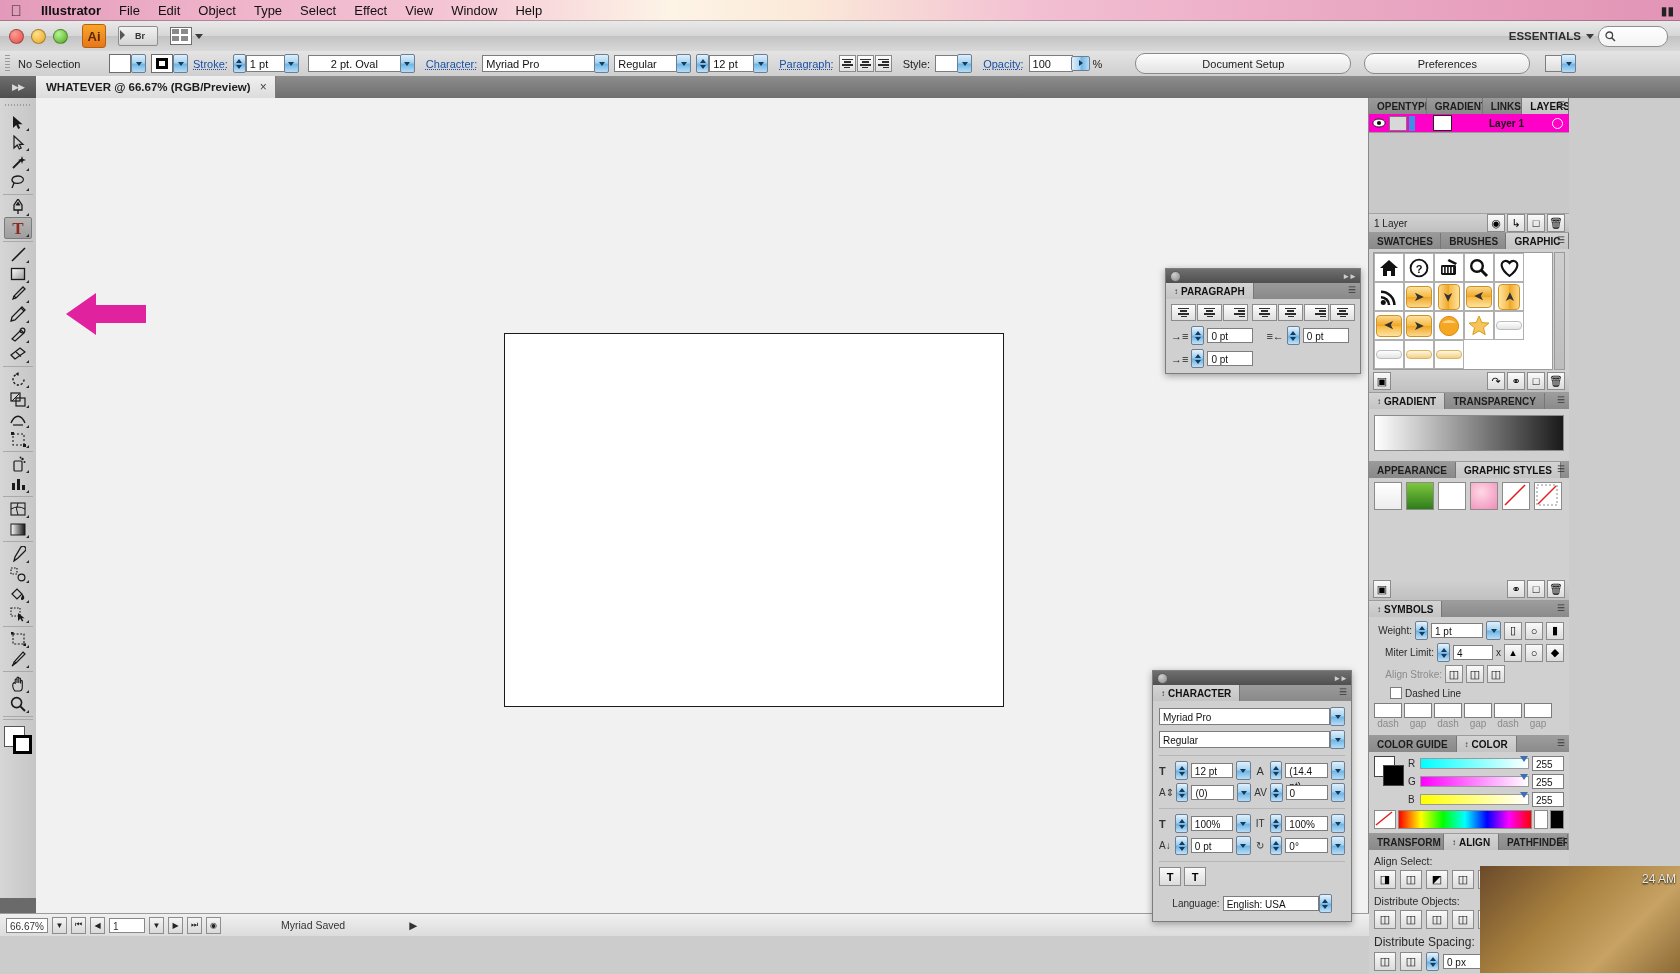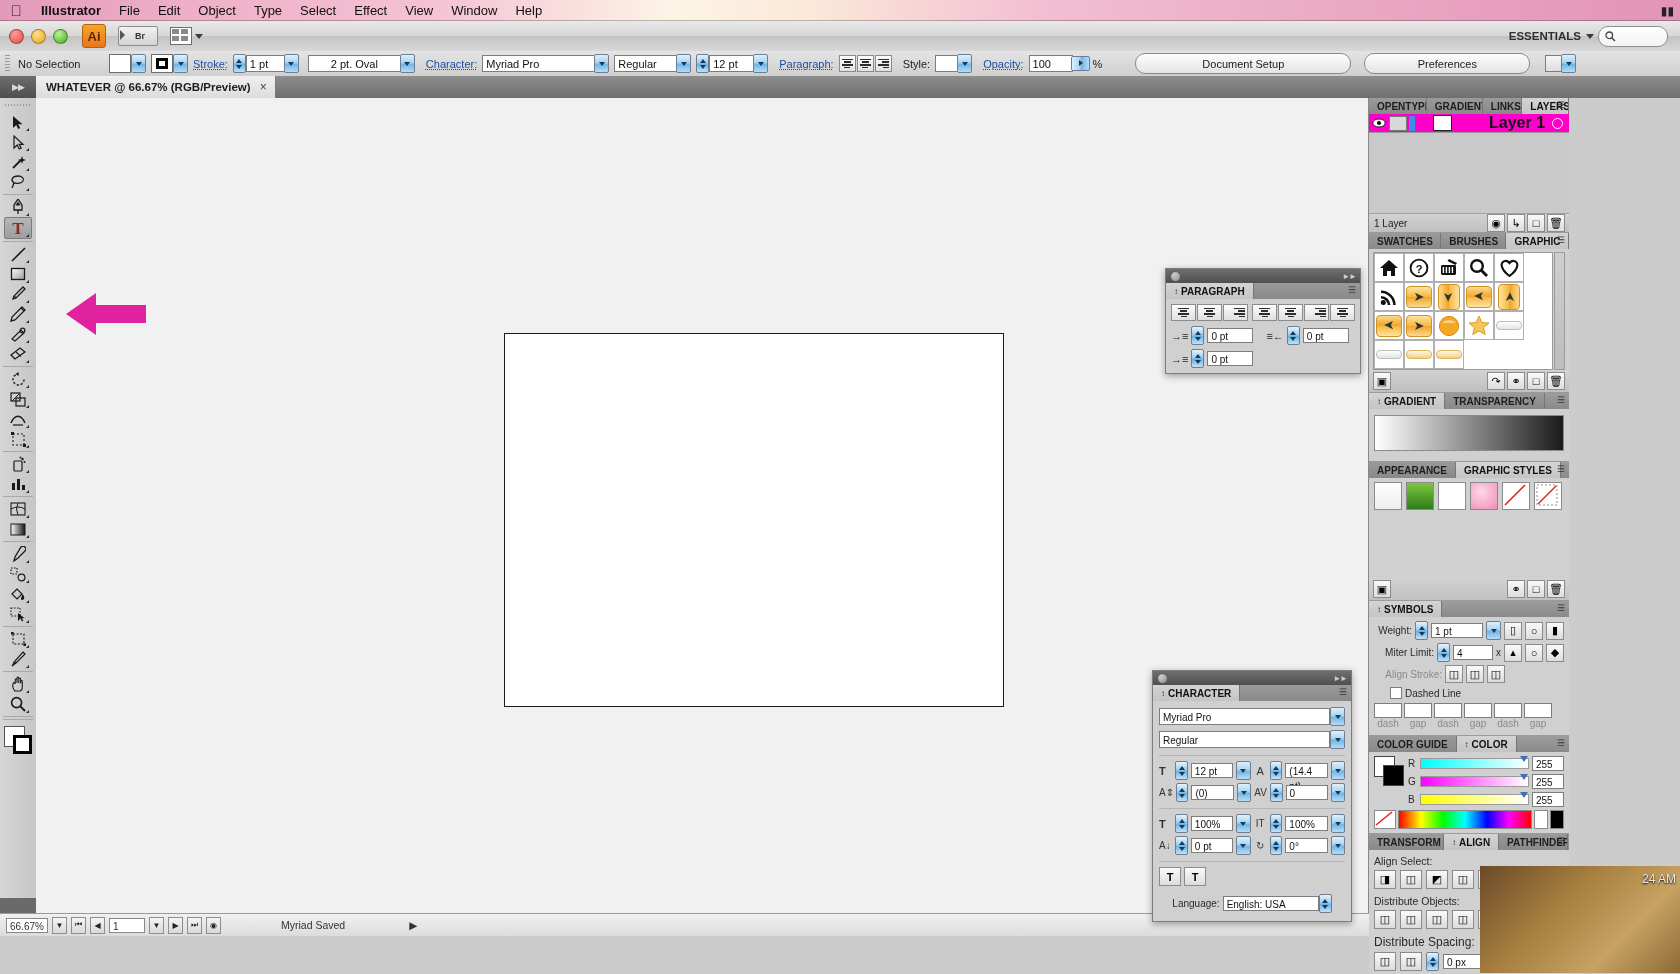--- a/index.html
+++ b/index.html
@@ -655,21 +655,21 @@
             <div style="width:20px;display:flex;justify-content:center;">
               <svg width="14" height="10" viewBox="0 0 14 10">
                   <ellipse cx="7" cy="5" rx="6.2" ry="4" fill="#fff" stroke="#222" stroke-width="1"></ellipse>
                   <circle cx="7" cy="5" r="2.1" fill="#111"></circle>
                 </svg>
             </div>
             <div style="width:16px;height:13px;border:1px solid #777;background:#d8d8d8;"></div>
             <div style="width:6px;height:15px;background:#3d8ee6;margin-left:2px;"></div>
             <div style="width:18px;"></div>
             <div style="width:17px;height:14px;background:#fff;border:1px solid #222;"></div>
-            <div style="margin-left:6px;font-size:16px;font-weight:bold;color:#111;padding-left:31px;">Layer 1</div>
+            <div style="margin-left:6px;font-size:10px;font-weight:bold;color:#111;padding-left:31px;">Layer 1</div>
             <div style="margin-left:auto;margin-right:6px;width:9px;height:9px;border-radius:50%;border:1.5px solid #fff;"></div>
           </div>
           <div style="height:80px;background:#c9c9c9;"></div>
           <div style="height:18px;display:flex;align-items:center;background:linear-gradient(to bottom,#d2d2d2,#c0c0c0);border-top:1px solid #a2a2a2;">
             <span style="font-size:10px;color:#222;padding-left:5px;">1 Layer</span>
             <span style="margin-left:auto;display:flex;gap:2px;padding-right:4px;">
               <span class="sqbtn">◉</span>
               <span class="sqbtn">↳</span>
               <span class="sqbtn">□</span>
               <span class="sqbtn">🗑</span>

